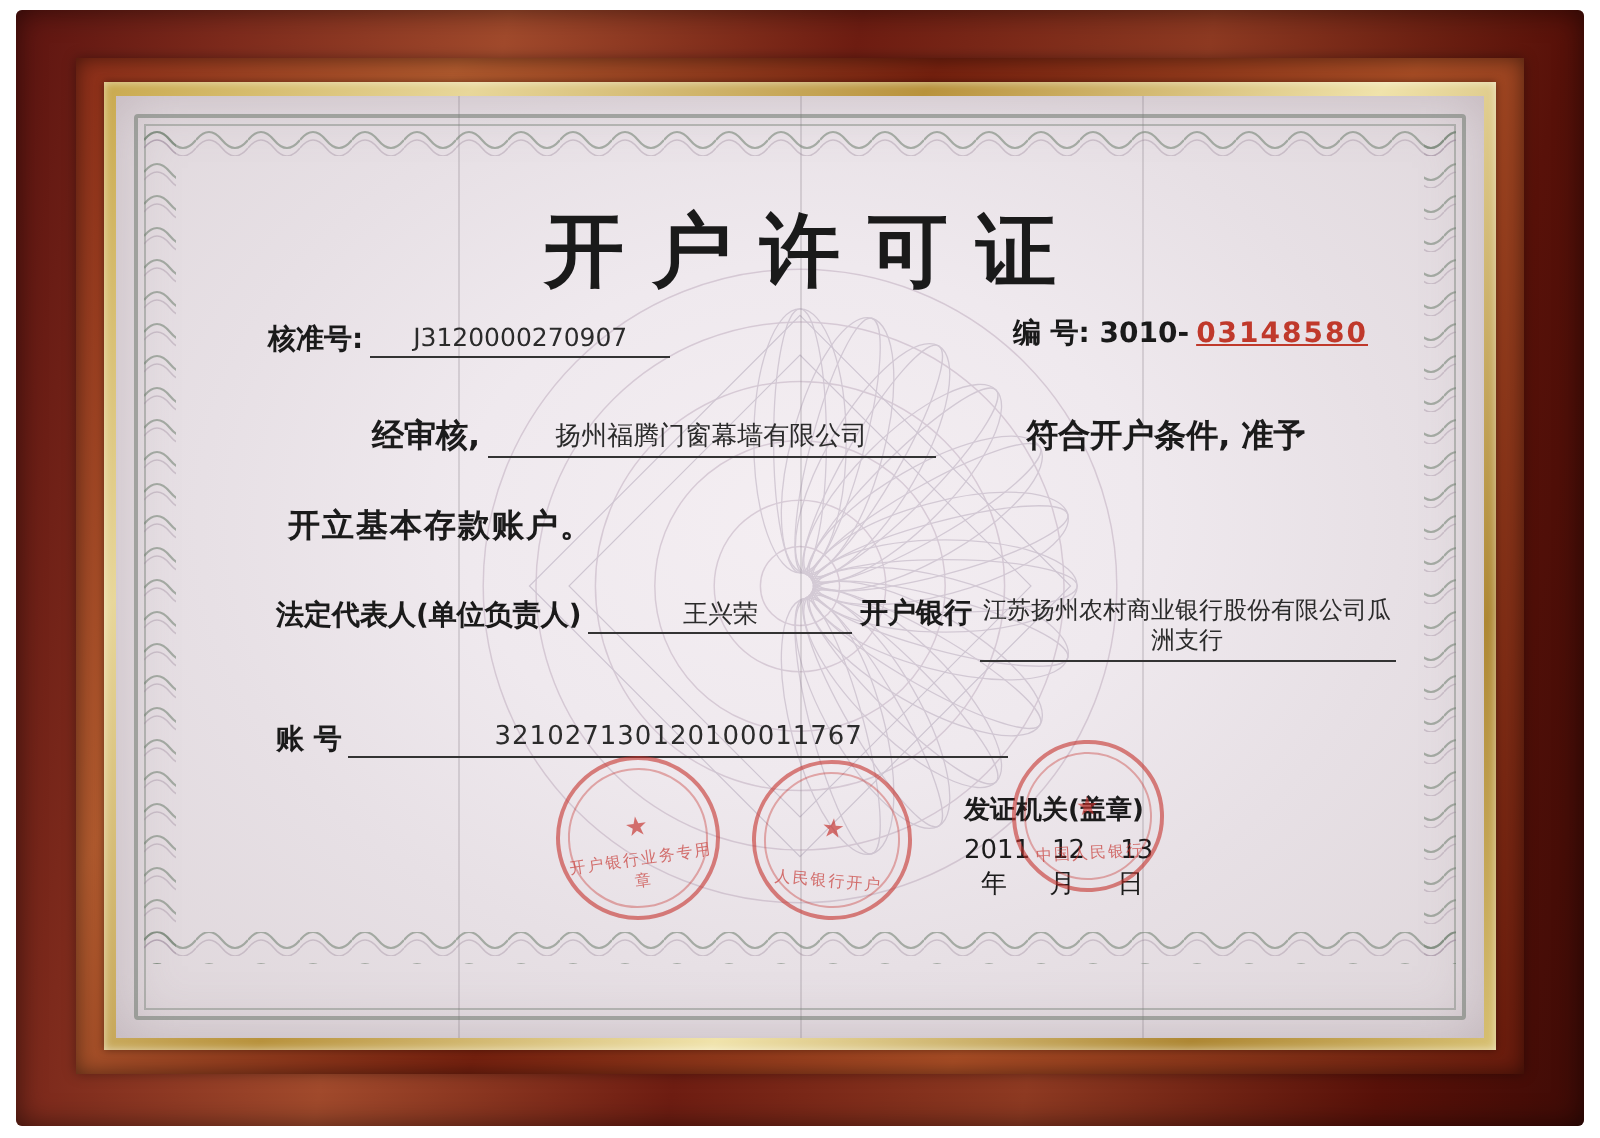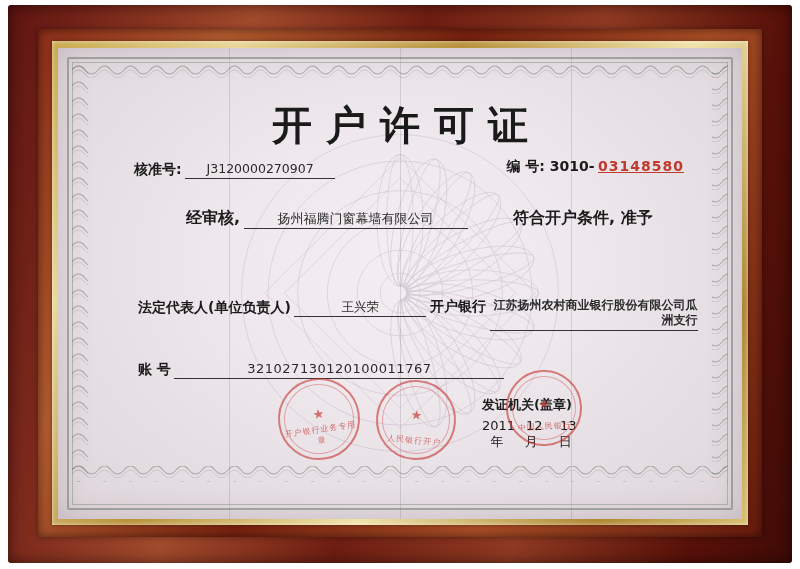--- a/index.html
+++ b/index.html
@@ -175,23 +175,22 @@
   #rep-val { width: 132px; }
   #row-bank { left: 372px; top: 250px; }
   #bank-val {
     display: inline-block;
     width: 208px;
     border-bottom: 1px solid #333;
     font-size: 12px;
     line-height: 15px;
     height: 32px;
     white-space: normal;
-    text-align: right;
+    text-align: center;
     vertical-align: top;
-    font-weight: bold;
   }
 
   
   #row-acct { left: 80px; top: 312px; }
   #acct-val { width: 330px; font-size: 13px; letter-spacing: 0.5px; }
 
   
   #row-issuer { left: 424px; top: 348px; font-family: "DejaVu Sans", sans-serif; font-size: 13px; font-weight: bold; }
   #row-date { left: 424px; top: 370px; font-family: "DejaVu Sans", sans-serif; font-size: 13px; }
   #row-date .d { display: inline-block; width: 30px; text-align: center; }
@@ -309,20 +308,21 @@
         <span class="lbl">编  号: 3010-</span>
         <span id="serial-red">03148580</span>
       </div>
 
       <div class="row" id="row-main1">
         <span class="big">经审核,</span>
         <span class="val underline" id="company-name">扬州福腾门窗幕墙有限公司</span>
         <span class="big">符合开户条件, 准予</span>
       </div>
 
+      <div class="row" id="row-main2">开立基本存款账户。</div>
 
       <div class="row" id="row-rep">
         <span class="lbl">法定代表人(单位负责人)</span>
         <span class="val underline" id="rep-val">王兴荣</span>
       </div>
 
       <div class="row" id="row-bank">
         <span class="lbl">开户银行</span>
         <span class="val" id="bank-val">江苏扬州农村商业银行股份有限公司瓜洲支行</span>
       </div>

